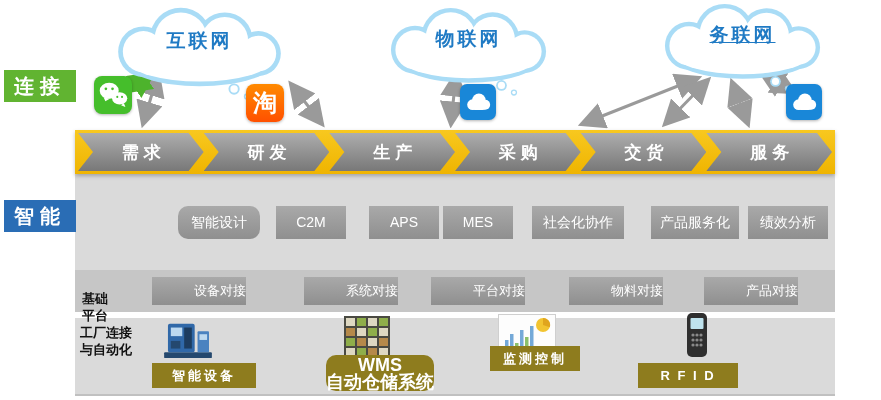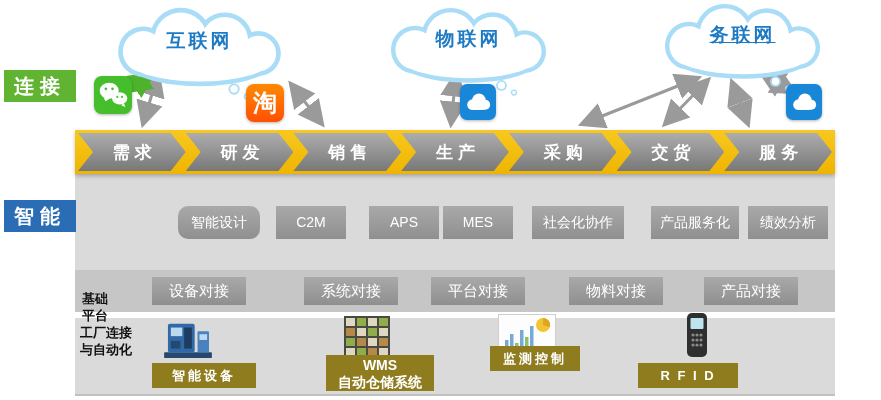--- a/index.html
+++ b/index.html
@@ -55,21 +55,21 @@
   .section-bottom { top:318px; height:76px; background:#dadada; border-bottom:2px solid #c0c0c0; }
 
   
   .graybox { position:absolute; z-index:2; text-align:center; color:#fff;
              background:linear-gradient(180deg,#a9a9a9,#8f8f8f); }
   .sb { top:206px; height:33px; line-height:33px; font-size:14px; }
   .sb0 { left:178px; width:82px;border-radius:10px; } .sb1 { left:276px; width:70px; }
   .sb2 { left:369px; width:70px; } .sb3 { left:443px; width:70px; }
   .sb4 { left:532px; width:92px; } .sb5 { left:651px; width:88px; }
   .sb6 { left:748px; width:80px; }
-  .pb { top:277px; height:28px; line-height:28px; font-size:15px; }
+  .pb { top:277px; height:28px; line-height:28px; font-size:13px;text-align:right; }
   .pb0 { left:152px; width:94px; } .pb1 { left:304px; width:94px; }
   .pb2 { left:431px; width:94px; } .pb3 { left:569px; width:94px; }
   .pb4 { left:704px; width:94px; }
 
   
   .block-title { position:absolute; z-index:2; font-size:13px; font-weight:bold;
                  color:#111; line-height:17px; }
   .plat-title { left:82px; top:290px; }
   .fact-title { left:80px; top:324px; }
 
@@ -77,22 +77,22 @@
   .ficon { position:absolute; z-index:2; }
   .fi0 { left:162px; top:318px; width:52px; height:42px; }
   .fi1 { left:344px; top:316px; width:46px; height:42px; }
   .fi2 { left:498px; top:314px; width:58px; height:44px; }
   .fi3 { left:684px; top:312px; width:26px; height:46px; }
   .ficon svg { width:100%; height:100%; }
 
   .olive { position:absolute; z-index:2; background:#8E7C1E; color:#fff;
            font-weight:bold; text-align:center; }
   .f0 { left:152px; top:363px; width:104px; height:25px; line-height:25px; font-size:13px; letter-spacing:3px; }
-  .f1 { left:326px; top:355px; width:108px; height:36px; font-size:14px; line-height:17px;
-        padding-top:2px; box-sizing:border-box; }
+  .f1 { left:326px; top:355px; width:108px; height:36px; font-size:18px; line-height:17px;
+        padding-top:2px; box-sizing:border-box;border-radius:10px; }
   .f2 { left:490px; top:346px; width:90px;  height:25px; line-height:25px; font-size:13px; letter-spacing:3px; }
   .f3 { left:638px; top:363px; width:100px; height:25px; line-height:25px; font-size:13px; letter-spacing:2px; }
 </style>
 </head>
 <body>
 
 <svg width="0" height="0" style="position:absolute">
   <defs>
     <g id="cloud-shape">
       <g fill="#a9dcf6">
@@ -194,21 +194,20 @@
           <circle cx="21" cy="18" r="7.5"></circle>
       <circle cx="28" cy="23" r="5.5"></circle>
           <rect x="13" y="21" width="16" height="8" rx="4"></rect>
     </g>
       </svg>
   </div>
 
   <div class="bar">
     <div class="chev">需求</div>
     <div class="chev">研发</div>
-    <div class="chev">销售</div>
     <div class="chev">生产</div>
     <div class="chev">采购</div>
     <div class="chev">交货</div>
     <div class="chev">服务</div>
   </div>
 
   <div class="section section-mid"></div>
   <div class="section section-plat"></div>
   <div class="section section-bottom"></div>
 

